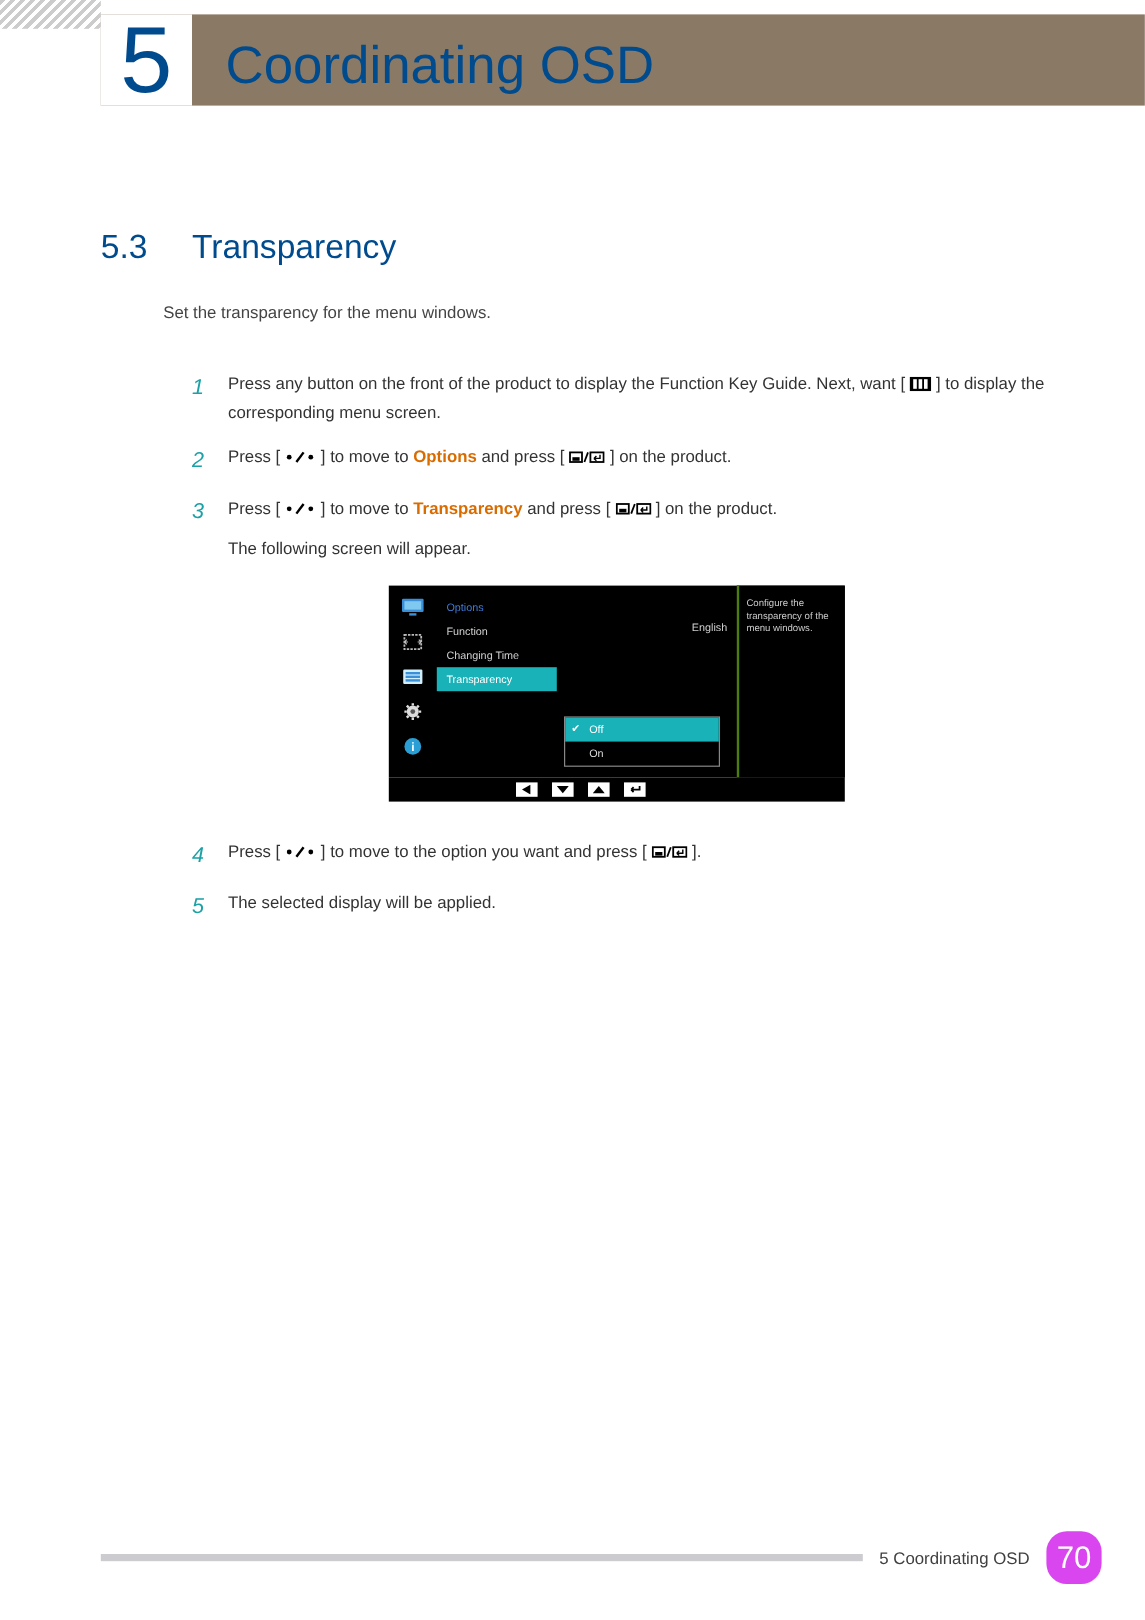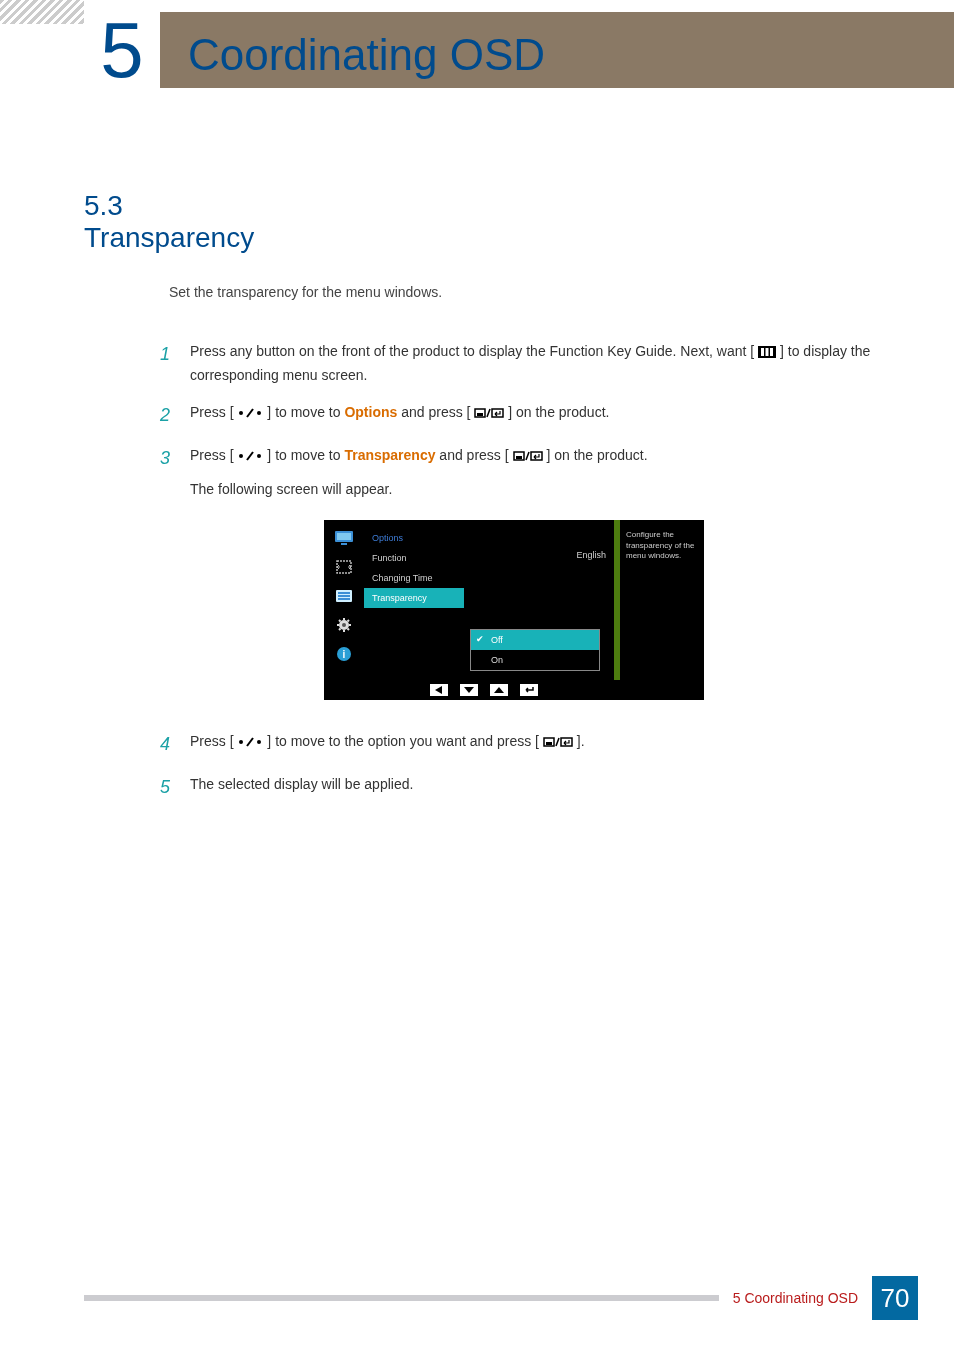--- a/index.html
+++ b/index.html
@@ -40,34 +40,34 @@
     position: absolute;
     top: 30px; left: 188px;
     font-size: 44px;
     font-weight: 400;
     color: #004b8d;
   }
   .content {
     position: absolute;
     top: 190px; left: 84px; right: 60px;
   }
-  .sec-row { display: flex; margin-bottom: 30px; flex-direction: column; }
+  .sec-row { display: flex; margin-bottom: 30px; }
   .sec-num {
     width: 76px;
     font-size: 28px;
     color: #004b8d;
     font-weight: 400;
   }
   .sec-title {
     font-size: 28px;
     color: #004b8d;
     font-weight: 400;
   }
   .sec-intro {
-    margin-left: 85px;
+    margin-left: 52px;
     font-size: 14px;
     color: #444;
     margin-bottom: 40px;
   }
   .subsec-row {
     margin-left: 76px;
     display: flex;
     margin-bottom: 24px;
   }
   .subsec-num {
@@ -156,21 +156,21 @@
     top: 30px; right: 8px;
     color: #d0d0d0;
     font-size: 9px;
   }
   .osd-help {
     width: 90px;
     background: #000;
     color: #ccc;
     font-size: 8px;
     padding: 10px 6px;
-    border-left: 6px solid #4d7c0f;
+    border-left: 2px solid #4d7c0f;
     line-height: 1.3;
   }
   .osd-nav {
     height: 20px;
     background: #000;
     display: flex;
     justify-content: center;
     align-items: center;
     gap: 12px;
     padding-right: 60px;
@@ -187,29 +187,29 @@
     display: flex;
     align-items: center;
   }
   .footer-bar {
     flex: 1;
     height: 6px;
     background: #ccccd0;
   }
   .footer-text {
     margin: 4px 14px;
-    color: #b91c1c;
+    color: #404040;
     font-size: 14px;
   }
   .footer-page {
     width: 46px; height: 44px;
-    background: #0369a1;
+    background: #d946ef;
     color: #fff;
     font-size: 26px;
-    display: flex; align-items: center; justify-content: center;
+    display: flex; align-items: center; justify-content: center; border-radius: 17px;
   }
 </style>
 </head>
 <body>
 
 <div class="top-hatch"></div>
 <div class="chapter-header"></div>
 <div class="chapter-square">
   <span class="chapter-num">5</span>
 </div>

